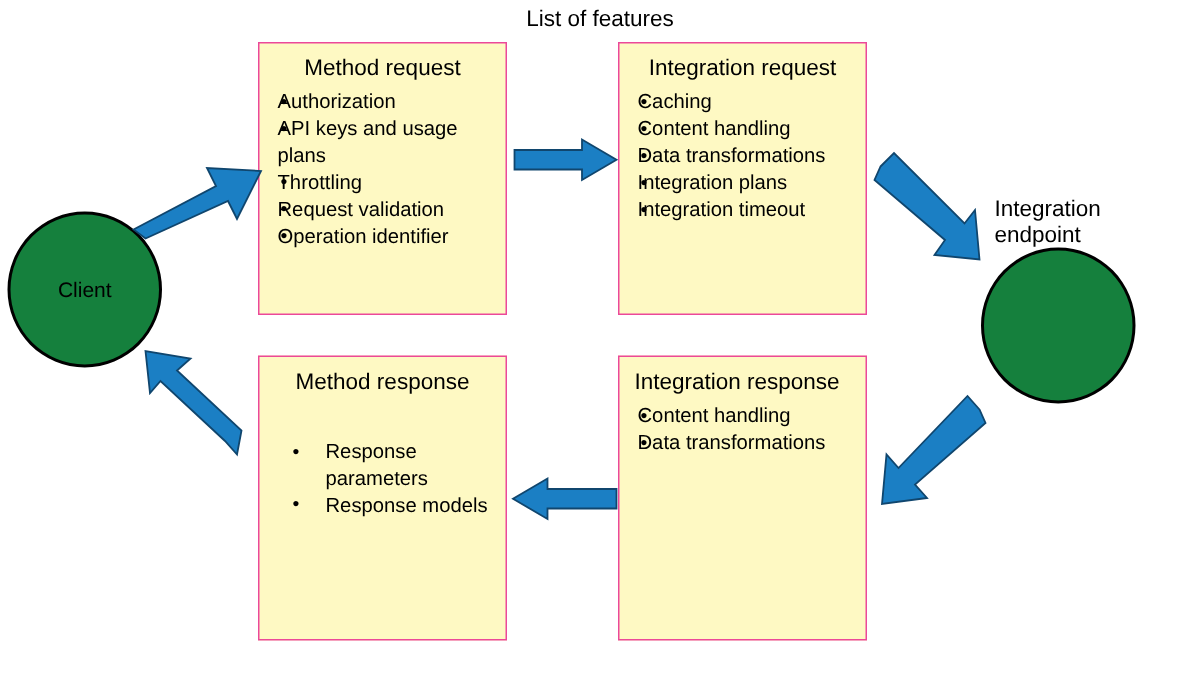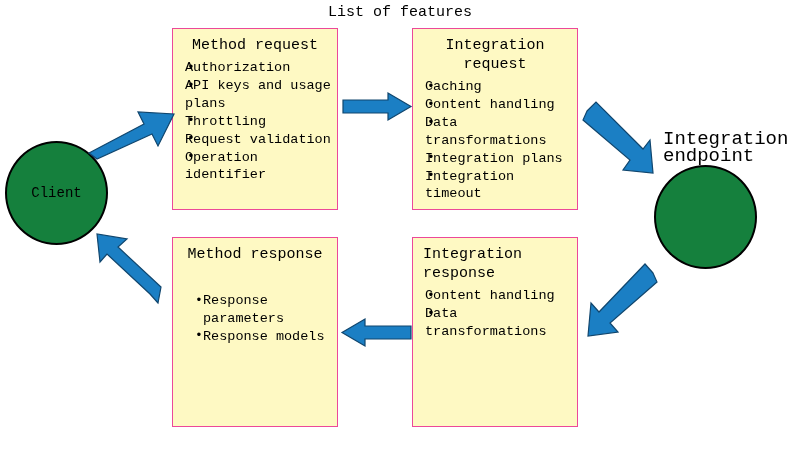--- a/index.html
+++ b/index.html
@@ -5,21 +5,21 @@
   html, body {
     margin: 0;
     padding: 0;
     background: #ffffff;
   }
   #canvas {
     position: relative;
     width: 800px;
     height: 450px;
     background: #ffffff;
-    font-family: Liberation Mono, monospace;
+    font-family: Liberation Sans, sans-serif;
     color: #000000;
     overflow: hidden;
   }
   .diagram-title {
     position: absolute;
     left: 0;
     top: 4px;
     width: 800px;
     text-align: center;
     font-size: 15px;
@@ -57,21 +57,21 @@
     margin: 0 0 0.5px 0;
   }
   .bullets li::before {
     content: "\2022";
     position: absolute;
     left: 14px;
     top: -0.5px;
     font-size: 13px;
   }
   .bullets.indented li {
-    padding-left: 30px;
+    padding-left: 44px;
   }
   .bullets.indented li::before {
     left: 22px;
   }
   .bullets.pad-top {
     padding-top: 24px;
   }
   .circle-node {
     position: absolute;
     border: 2px solid #000000;
@@ -82,21 +82,21 @@
     align-items: center;
     justify-content: center;
   }
   .circle-label {
     font-size: 14px;
     line-height: 17px;
     text-align: center;
   }
   .free-label {
     position: absolute;
-    font-size: 19px;
+    font-size: 15px;
     line-height: 17px;
     text-align: left;
     color: #000;
   }
   .arrow-svg {
     position: absolute;
     overflow: visible;
   }
 </style>
 </head>

